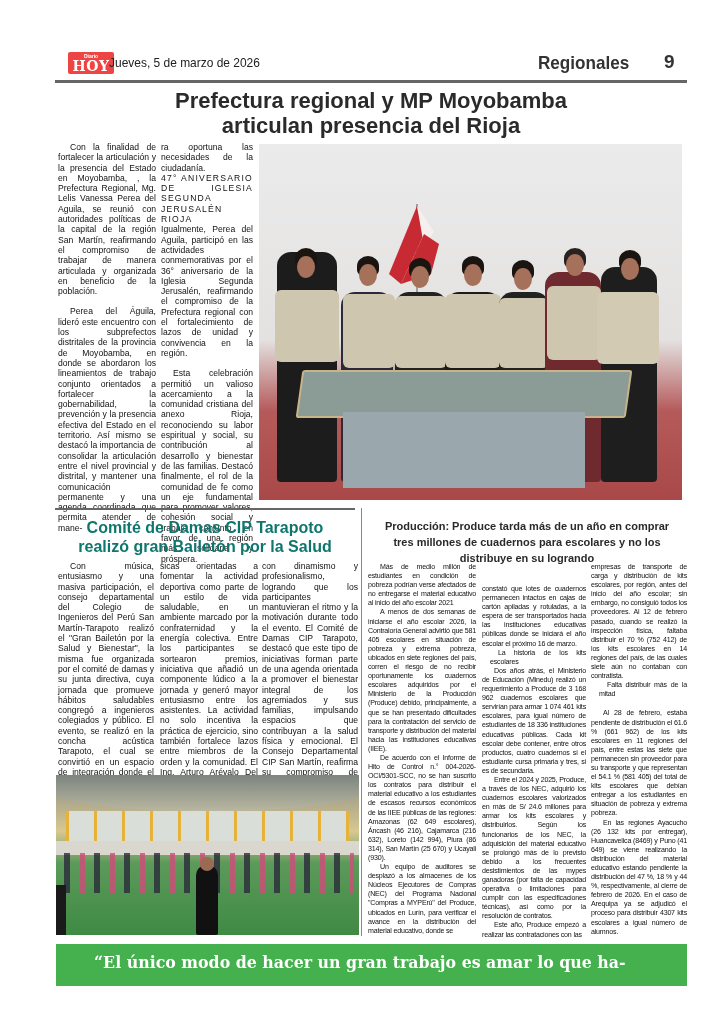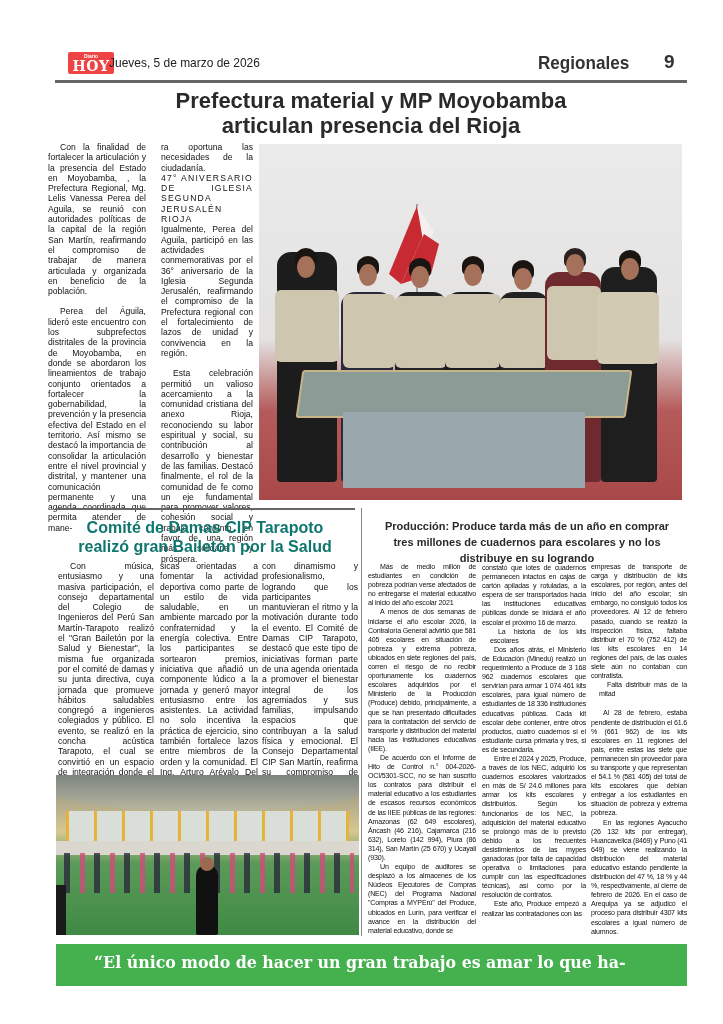--- a/index.html
+++ b/index.html
@@ -14,38 +14,38 @@
   .section { left: 538px; top: 52px; font-size: 19px; font-weight: bold; color: #333; transform: scaleX(0.9); transform-origin: left; }
   .pagenum { left: 664px; top: 51px; font-size: 19px; font-weight: bold; color: #333; }
   .rule-top { left: 55px; top: 80px; width: 632px; height: 3px; background: #666; }
 
   
   .h1 { left: 55px; top: 88px; width: 632px; text-align: center; font-size: 22px; font-weight: bold; color: #2a2a2a; line-height: 25px; }
   .col { font-size: 8.6px; line-height: 10.3px; text-align: justify; color: #111; }
   .col p { margin: 0; text-indent: 12px; }
   .col p.sp { margin-top: 10px; }
   .col p.noind { text-indent: 0; }
-  .a1c1 { left: 48px; top: 142px; width: 98px; }
+  .a1c1 { left: 58px; top: 142px; width: 98px; }
   .a1c2 { left: 161px; top: 142px; width: 92px; }
   .photo1 { left: 259px; top: 144px; width: 423px; height: 356px; background: linear-gradient(180deg,#ecebeb 0%,#e3e2e1 55%,#b55a5a 75%,#a94848 100%); overflow: hidden; }
   .rule-mid { left: 55px; top: 508px; width: 300px; height: 2px; background: #666; }
   .vrule { left: 361px; top: 508px; width: 1px; height: 428px; background: #888; }
 
   
   .h2 { left: 55px; top: 518px; width: 300px; text-align: center; font-size: 16px; font-weight: bold; line-height: 19px; color: #0f766e; }
   .a2c1 { left: 58px; top: 561px; width: 96px; }
   .a2c2 { left: 160px; top: 561px; width: 98px; }
   .a2c3 { left: 262px; top: 561px; width: 96px; }
   .photo2 { left: 56px; top: 775px; width: 303px; height: 160px; background: linear-gradient(180deg,#8a8c86 0%,#d8c890 35%,#5c9a5a 55%,#3f8a45 100%); overflow: hidden; }
 
   
   .h3 { left: 366px; top: 518px; width: 322px; text-align: center; font-size: 11px; font-weight: bold; line-height: 16px; color: #2a2a2a; }
   .n { font-size: 7.1px; line-height: 9.1px; letter-spacing: -0.2px; }
   .a3c1 { left: 368px; top: 563px; width: 108px; }
-  .a3c2 { left: 482px; top: 564px; width: 104px; }
+  .a3c2 { left: 482px; top: 585px; width: 104px; }
   .a3c3 { left: 591px; top: 563px; width: 96px; }
   .n p.sub { text-indent: 8px; margin-left: 8px; }
 
   
   .band { left: 56px; top: 944px; width: 631px; height: 42px; background: #45b04e; }
   .quote { left: 94px; top: 952px; font-family: "DejaVu Serif", serif; font-weight: bold; font-size: 17px; color: #fff; white-space: nowrap; transform: scaleX(0.93); transform-origin: left; }
 
   
   .person { position: absolute; bottom: 18px; border-radius: 14px 14px 4px 4px; }
   .vest { position: absolute; background: #cfc6b0; border-radius: 6px; }
@@ -58,21 +58,21 @@
 <div class="abs logo">
   <span class="small">Diario</span>
   <span class="big">HOY</span>
 </div>
 <div class="abs date">Jueves, 5 de marzo de  2026</div>
 <div class="abs section">Regionales</div>
 <div class="abs pagenum">9</div>
 <div class="abs rule-top"></div>
 
 <div class="abs h1">
-  <div>Prefectura material y MP Moyobamba</div>
+  <div>Prefectura regional y MP Moyobamba</div>
   <div>articulan presencia del Rioja</div>
 </div>
 <div class="abs col a1c1">
   <p>Con la finalidad de fortalecer la articulación y la presencia del Estado en Moyobamba, , la Prefectura Regional, Mg. Lelis Vanessa Perea del Aguila, se reunió con autoridades políticas de la capital de la región San Martín, reafirmando el compromiso de trabajar de manera articulada y organizada en beneficio de la población.</p>
   <p class="sp">Perea del Águila, lideró este encuentro con los subprefectos distritales de la provincia de Moyobamba, en donde se abordaron los lineamientos de trabajo conjunto orientados a fortalecer la gobernabilidad, la prevención y la presencia efectiva del Estado en el territorio. Así mismo se destacó la importancia de consolidar la articulación entre el nivel provincial y distrital, y mantener una comunicación permanente y una agenda coordinada que permita atender de mane-</p>
 </div>
 <div class="abs col a1c2">
   <p class="noind">ra oportuna las necesidades de la ciudadanía.</p>
   <p class="noind" style="letter-spacing:1.2px;">47° ANIVERSARIO DE IGLESIA SEGUNDA JERUSALÉN RIOJA</p>
   <p class="noind">Igualmente, Perea del Aguila, participó en las actividades conmemorativas por el 36° aniversario de la Iglesia Segunda Jerusalén, reafirmando el compromiso de la Prefectura regional con el fortalecimiento de lazos de unidad y convivencia en la región.</p>

